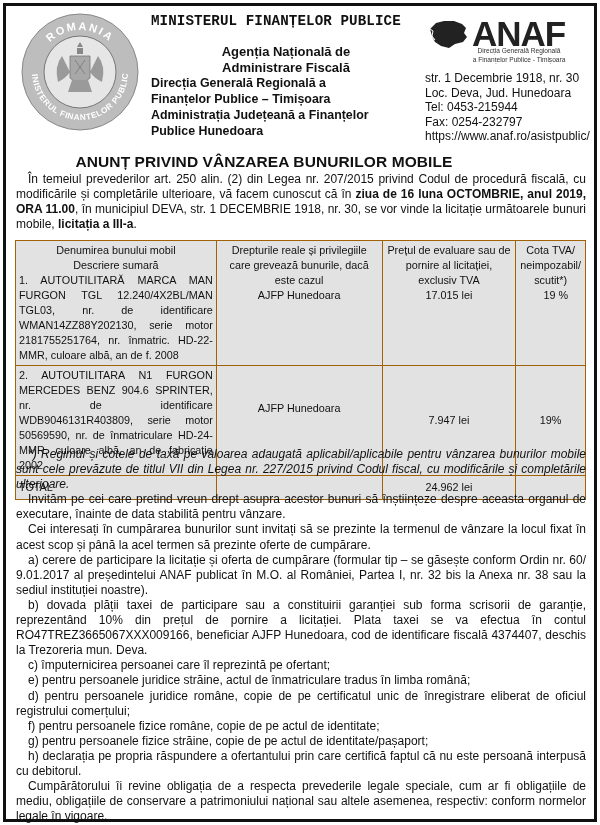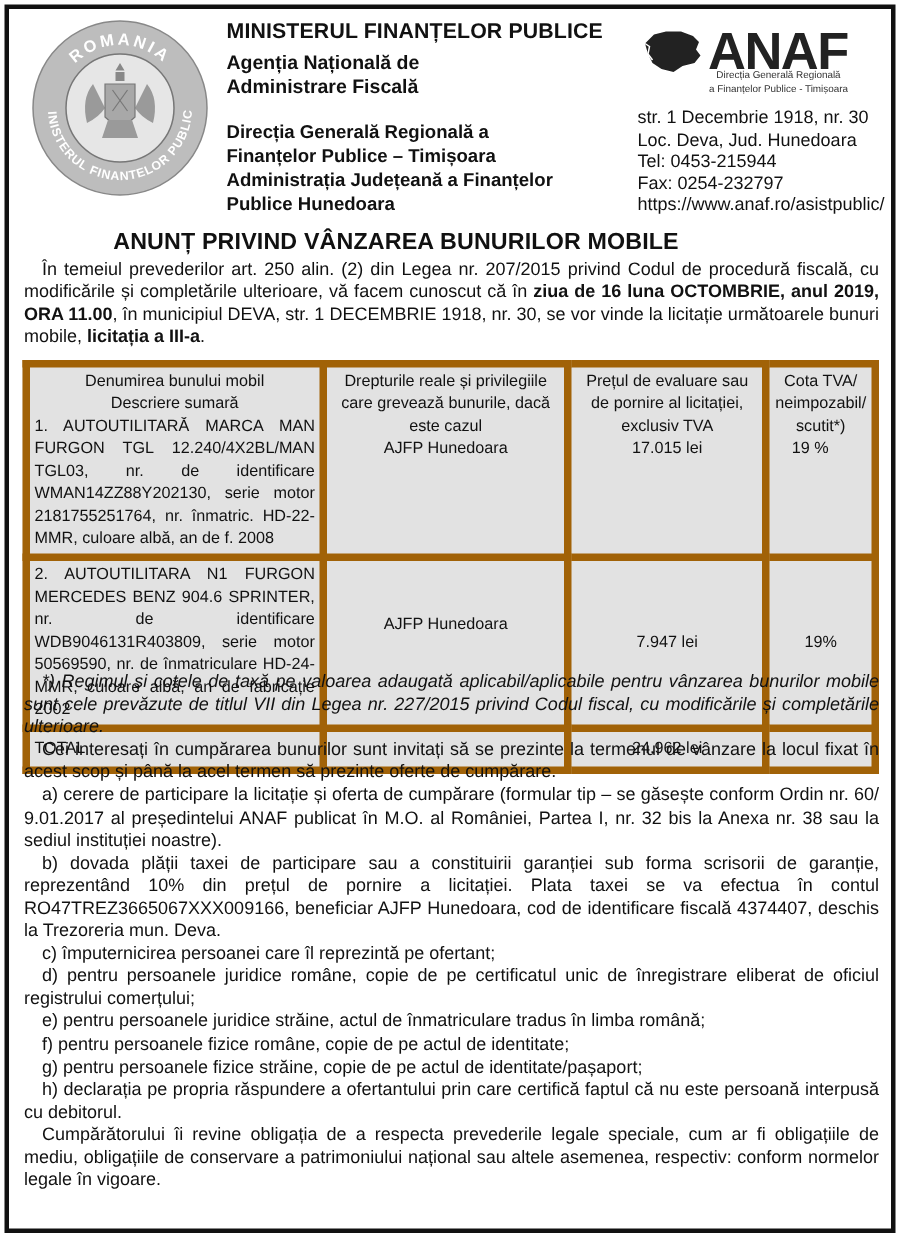--- a/index.html
+++ b/index.html
@@ -8,46 +8,46 @@
     .frame {
       position: absolute; left: 3px; top: 3px; width: 594px; height: 819px;
       border: 3px solid #111; background: #fff;
     }
     
     .header { position: absolute; left: 0; top: 0; width: 588px; height: 138px; }
     .crest {
       position: absolute; left: 14px; top: 6px; width: 120px; height: 120px;
     }
     .hdr-left { position: absolute; left: 145px; top: 7px; width: 270px; }
-    .ministry { font-weight: bold; font-size: 14.2px; letter-spacing: 0.1px; line-height: 17px; }
-    .agency { font-weight: bold; font-size: 13px; line-height: 15.5px; margin-top: 4px; }
-    .direction { font-weight: bold; font-size: 12.4px; line-height: 16px; margin-top: 15px; }
+    .ministry { font-weight: bold; font-size: 14.2px; letter-spacing: 0.1px; line-height: 17px; font-family: Liberation Mono, monospace; }
+    .agency { font-weight: bold; font-size: 13px; line-height: 15.5px; margin-top: 14px; text-align: center; }
+    .direction { font-weight: bold; font-size: 12.4px; line-height: 16px; margin-top: 0; }
     .anaf-logo { position: absolute; left: 422px; top: 9px; width: 162px; height: 34px; }
     .anaf-sub { position: absolute; left: 438px; top: 41px; width: 150px; text-align: center; font-size: 6.6px; line-height: 8.5px; color: #333; }
     .contact { position: absolute; left: 419px; top: 65px; font-size: 12px; line-height: 14.6px; }
     
     .title { position: absolute; left: 0; top: 147px; width: 516px; text-align: center; font-weight: bold; font-size: 15.5px; letter-spacing: 0.1px; }
     .intro { position: absolute; left: 10px; top: 166px; width: 570px; font-size: 12px; line-height: 15px; text-align: justify; }
     .indent { text-indent: 12px; }
     b { font-weight: bold; }
     
     .tbl {
       position: absolute; left: 9px; top: 234px; width: 571px;
       border-collapse: collapse; background: #e2e2e2; font-size: 10.8px; line-height: 15px;
       border: 1.5px solid #222;
     }
-    .tbl td { border: 5px solid #a16207; vertical-align: top; padding: 2px 3px; }
+    .tbl td { border: 1px solid #a16207; vertical-align: top; padding: 2px 3px; }
     .c1 { width: 195px; }
     .c2 { width: 161px; text-align: center; border-radius: 16px; }
     .c3 { width: 130px; text-align: center; }
     .c4 { width: 65px; text-align: center; }
     .desc-head { text-align: center; display: block; }
     .desc-text { text-align: justify; display: block; }
     .cell-center { display: block; text-align: center; }
-    .c4 .right { display: block; text-align: center; padding-right: 14px; }
+    .c4 .right { display: block; text-align: right; padding-right: 14px; }
     .total-row td { font-weight: normal; padding-top: 4px; padding-bottom: 4px; }
     
     .body-text { position: absolute; left: 10px; top: 441px; width: 570px; font-size: 12px; line-height: 15.1px; text-align: justify; }
     .body-text p { text-indent: 12px; }
     .italic { font-style: italic; }
   </style>
 </head>
 <body>
 
 <div class="frame">
@@ -151,26 +151,27 @@
       <td class="c1">TOTAL</td>
       <td class="c2"></td>
       <td class="c3">24.962 lei</td>
       <td class="c4"></td>
     </tr>
   </tbody>
     </table>
 
   <div class="body-text">
     <p class="italic">*) Regimul și cotele de taxă pe valoarea adaugată aplicabil/aplicabile pentru vânzarea bunurilor mobile sunt cele prevăzute de titlul VII din Legea nr. 227/2015 privind Codul fiscal, cu modificările și completările ulterioare.</p>
+    <p>Invităm pe cei care pretind vreun drept asupra acestor bunuri să înștiințeze despre aceasta organul de executare, înainte de data stabilită pentru vânzare.</p>
     <p>Cei interesați în cumpărarea bunurilor sunt invitați să se prezinte la termenul de vânzare la locul fixat în acest scop și până la acel termen să prezinte oferte de cumpărare.</p>
     <p>a) cerere de participare la licitație și oferta de cumpărare (formular tip – se găsește conform Ordin nr. 60/ 9.01.2017 al președintelui ANAF publicat în M.O. al României, Partea I, nr. 32 bis la Anexa nr. 38 sau la sediul instituției noastre).</p>
     <p>b) dovada plății taxei de participare sau a constituirii garanției sub forma scrisorii de garanție, reprezentând 10% din prețul de pornire a licitației. Plata taxei se va efectua în contul RO47TREZ3665067XXX009166, beneficiar AJFP Hunedoara, cod de identificare fiscală 4374407, deschis la Trezoreria mun. Deva.</p>
     <p>c) împuternicirea persoanei care îl reprezintă pe ofertant;</p>
+    <p>e) pentru persoanele juridice străine, actul de înmatriculare tradus în limba română;</p>
     <p>d) pentru persoanele juridice române, copie de pe certificatul unic de înregistrare eliberat de oficiul registrului comerțului;</p>
-    <p>e) pentru persoanele juridice străine, actul de înmatriculare tradus în limba română;</p>
     <p>f) pentru persoanele fizice române, copie de pe actul de identitate;</p>
     <p>g) pentru persoanele fizice străine, copie de pe actul de identitate/pașaport;</p>
     <p>h) declarația pe propria răspundere a ofertantului prin care certifică faptul că nu este persoană interpusă cu debitorul.</p>
     <p>Cumpărătorului îi revine obligația de a respecta prevederile legale speciale, cum ar fi obligațiile de mediu, obligațiile de conservare a patrimoniului național sau altele asemenea, respectiv: conform normelor legale în vigoare.</p>
 
   </div>
 
 </div>
 
 </body></html>

